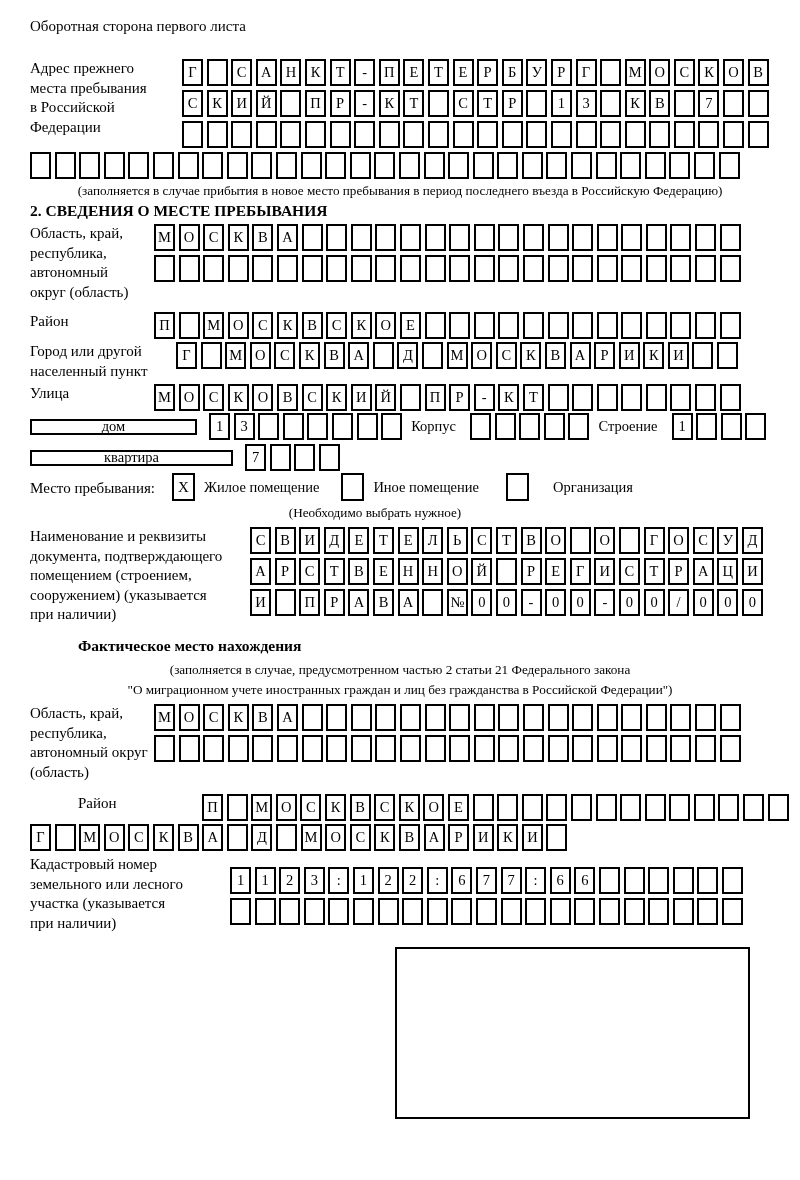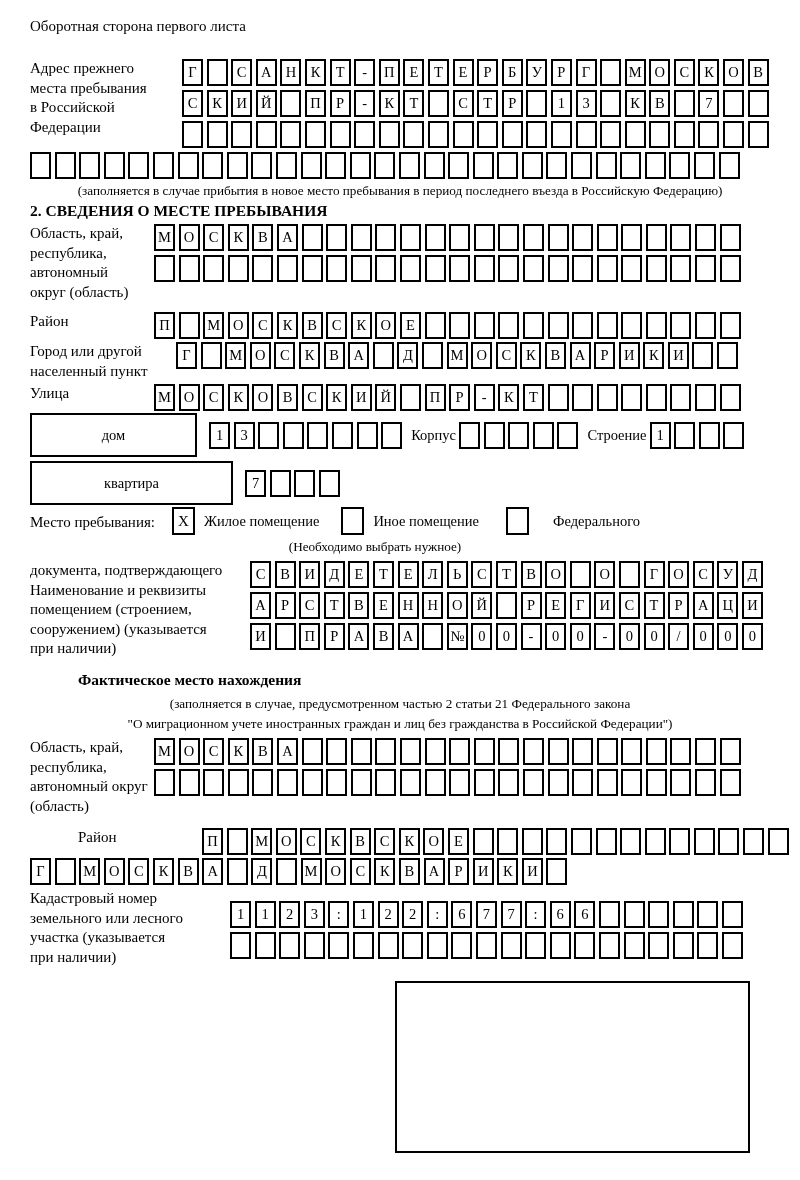--- a/index.html
+++ b/index.html
@@ -11,25 +11,25 @@
   .label{font-size:15px;line-height:1.3;flex:none;}
   .w152{width:152px;} .w124{width:124px;} .w146{width:146px;}
   .w220{width:220px;} .w182{width:182px;} .w200{width:200px;}
   .rows .cellrow{margin-bottom:4px;}
   .cellrow{display:flex;gap:3.6px;flex:none;}
   .cell{box-sizing:border-box;flex:none;width:21px;height:27px;border:2px solid #000;
         display:flex;align-items:center;justify-content:center;font-size:14.5px;background:#fff;}
   .note{font-size:13.2px;line-height:1.3;margin-top:3px;}
   .center{text-align:center;}
   .h2{font-weight:bold;font-size:15.5px;text-align:left;margin-top:3px;}
-  .widebox{box-sizing:border-box;border:2px solid #000;height:44px;flex:none;
+  .widebox{box-sizing:border-box;border:2px solid #000;height:16px;flex:none;
            display:flex;align-items:center;justify-content:center;font-size:14.5px;}
   .housebox{width:167px;margin-right:12px;}
   .aptbox{width:203px;margin-right:12px;font-family:Liberation Serif, serif;}
-  .inline-label{font-size:14.5px;flex:none;padding:0 3px 0 9px;}
+  .inline-label{font-size:14.5px;flex:none;padding:0 14px 0 9px;}
   .vcenter{align-items:center;}
   .chk{box-sizing:border-box;flex:none;width:23px;height:28px;border:2px solid #000;
        display:flex;align-items:center;justify-content:center;font-size:15px;}
   .opt{font-size:14.5px;flex:none;}
   .stay{margin-top:2px;}
   .stay .label{width:142px;padding-top:4px;}
   .stamp-box{margin-left:365px;margin-top:14px;width:355px;height:172px;
              border:2.5px solid #000;box-sizing:border-box;}
   .mt2{margin-top:2px;} .mt3{margin-top:3px;} .mt4{margin-top:4px;}
   .mt6{margin-top:6px;} .mt10{margin-top:10px;} .mt12{margin-top:12px;margin-left:48px;} .mt16{margin-top:16px;} .mt24{margin-top:24px;}
@@ -359,28 +359,28 @@
       </div>
   </div>
 
   <div class="flexrow vcenter stay">
     <div class="label">Место пребывания:</div>
     <span class="chk">X</span>
     <span class="opt" style="margin-left:9px;">Жилое помещение</span>
     <span class="chk" style="margin-left:22px;"></span>
     <span class="opt" style="margin-left:9px;">Иное помещение</span>
     <span class="chk" style="margin-left:27px;"></span>
-    <span class="opt" style="margin-left:24px;">Федерального</span>
+    <span class="opt" style="margin-left:24px;">Организация</span>
   </div>
   <div class="note choose-note">(Необходимо выбрать нужное)</div>
 
   <div class="flexrow mt6">
     <div class="label w220">
+        <div>Наименование и реквизиты</div>
         <div>документа, подтверждающего</div>
-        <div>Наименование и реквизиты</div>
         <div>помещением (строением,</div>
         <div>сооружением) (указывается</div>
         <div>при наличии)</div>
       </div>
     <div class="rows">
       <div class="cellrow">
           <span class="cell">С</span>
           <span class="cell">В</span>
           <span class="cell">И</span>
           <span class="cell">Д</span>

